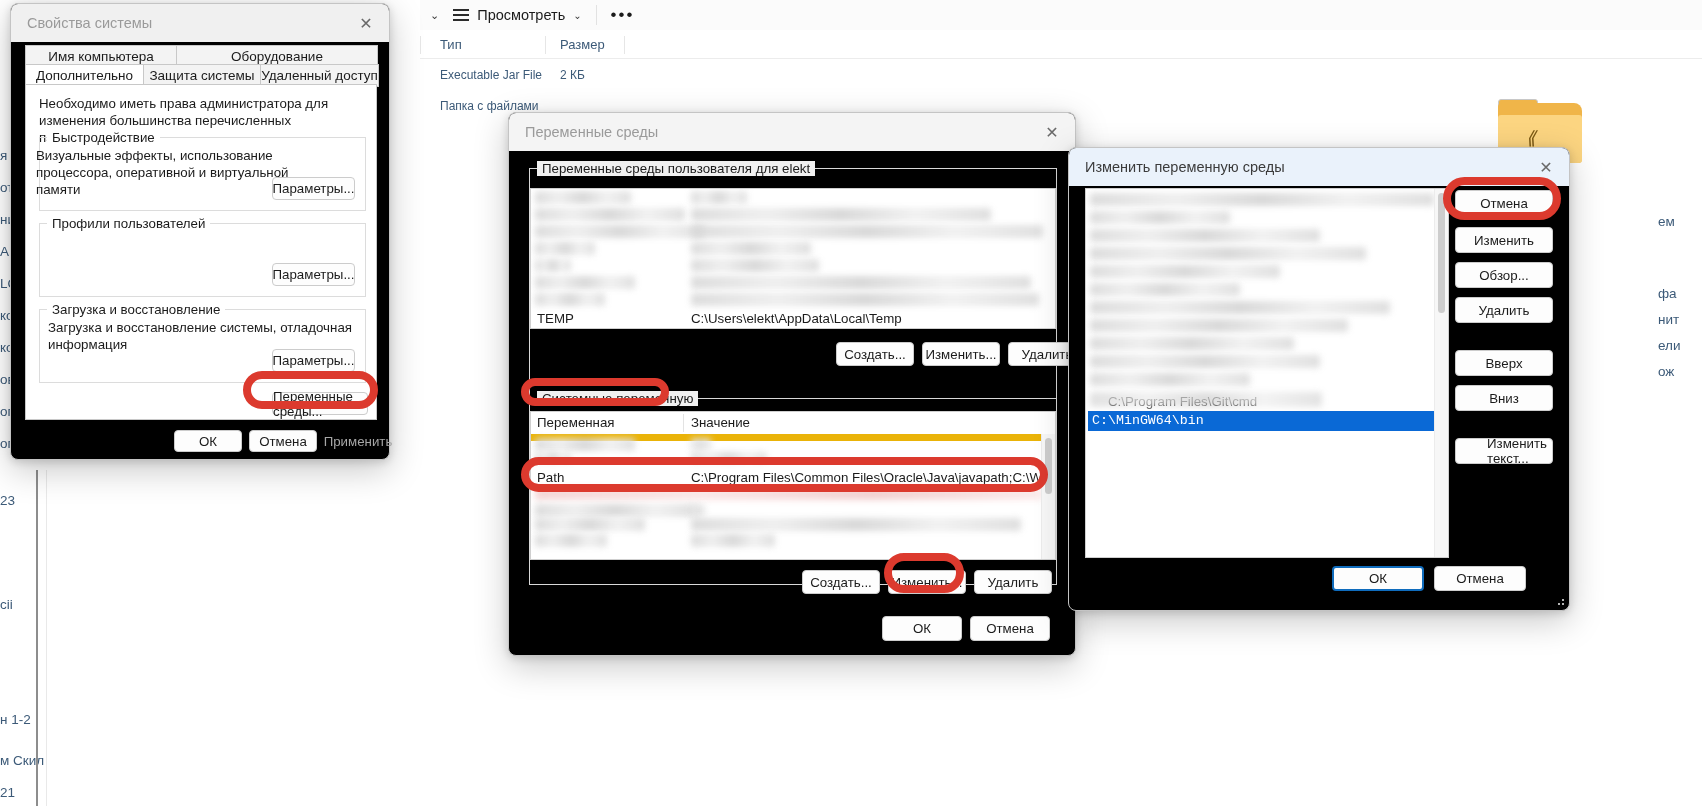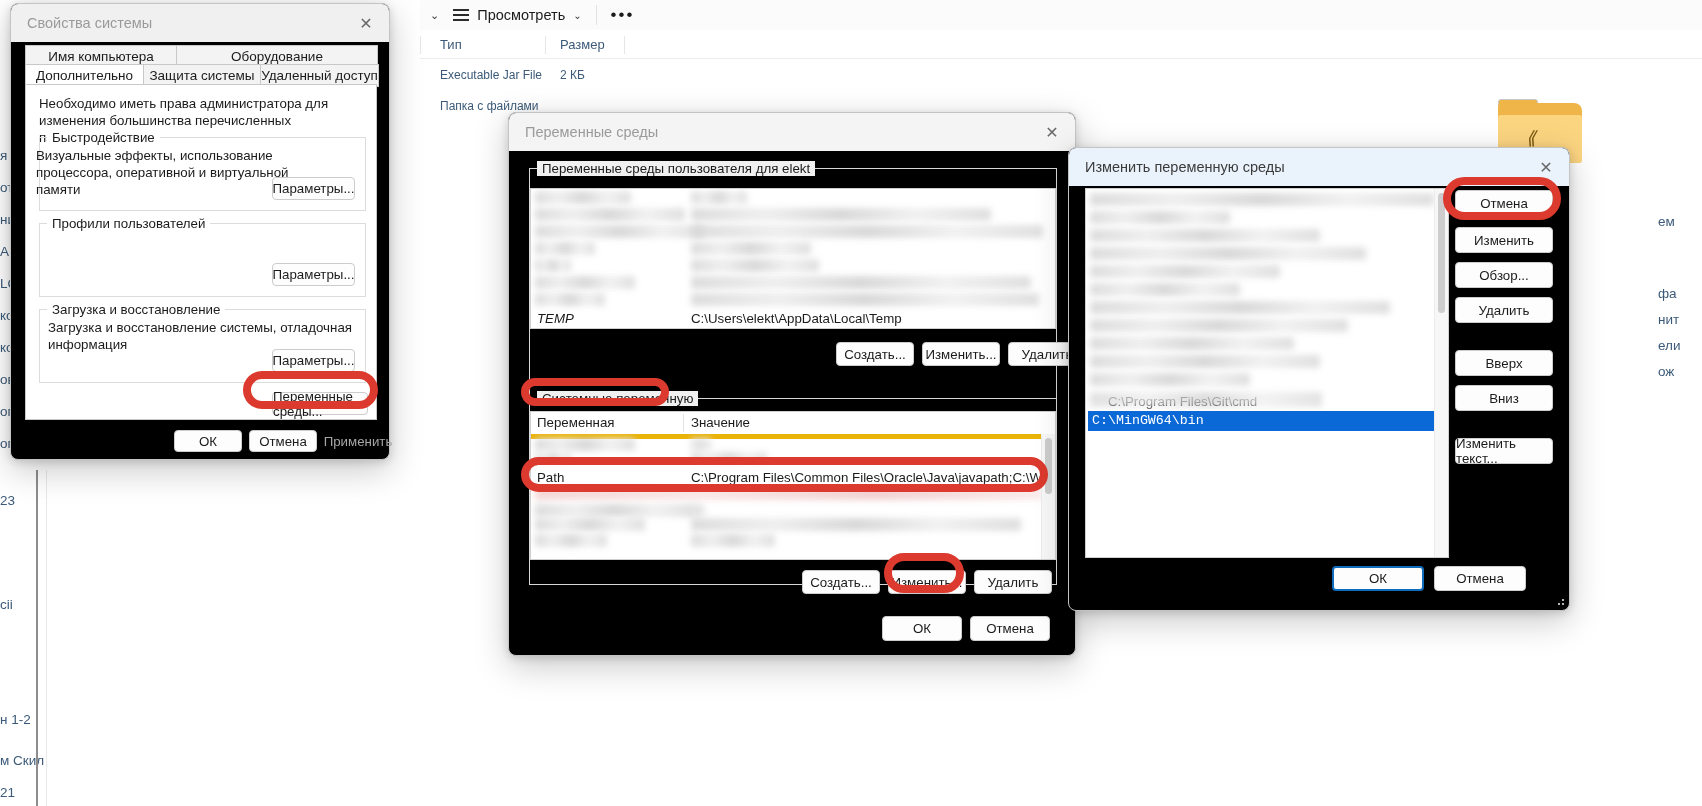--- a/index.html
+++ b/index.html
@@ -79,21 +79,21 @@
 
   .btn { position:absolute; background:#fdfdfd; border:1px solid #cccccc; border-radius:4px;
          font-size:13.3px; color:#1b1b1b; display:flex; align-items:center;
          justify-content:center; box-sizing:border-box; }
   .btn.disabled { color:#a6a6a6; border-color:#dcdcdc; background:#fbfbfb; }
   .btn.focus { border:2px solid #0f6cbd; }
 
   
   .listbox { position:absolute; background:#ffffff; border:1px solid #cfcfcf; overflow:hidden; }
   .lhdr { position:absolute; top:0; left:0; right:0; height:22px; background:#ffffff;
-          border-bottom:5px solid #eab308; }
+          border-bottom:7px solid #eab308; }
   .lhdr .c { position:absolute; top:3px; font-size:13.3px; color:#1b1b1b; }
   .lhdr .div { position:absolute; top:2px; width:1px; height:18px; background:#e3e3e3; }
   .lrow { position:absolute; left:0; right:0; height:21px; }
   .lrow .v { position:absolute; top:2px; font-size:13.3px; color:#1b1b1b; white-space:nowrap; }
   .blur { position:absolute; border-radius:2px;
           background:linear-gradient(90deg,#d7d7d7,#ececec,#d2d2d2,#efefef,#dadada);
           filter:blur(3px); opacity:.85; }
   .blur.pink { background:linear-gradient(90deg,#f3cfcf,#fae2e2,#f0c8c8,#fbe8e8); }
   .sel-row { position:absolute; background:#0a69d6; }
   .sel-row .v { color:#ffffff;font-family:Liberation Mono, monospace; }
@@ -263,21 +263,21 @@
       <div class="blur" style="left:160px;top:36px;width:352px; height:13px;"></div>
       <div class="blur" style="left:4px; top:53px; width:60px;  height:13px;"></div>
       <div class="blur" style="left:160px;top:53px;width:120px; height:13px;"></div>
       <div class="blur" style="left:4px; top:70px; width:36px;  height:13px;"></div>
       <div class="blur" style="left:160px;top:70px;width:128px; height:13px;"></div>
       <div class="blur" style="left:4px; top:87px; width:100px; height:13px;"></div>
       <div class="blur" style="left:160px;top:87px;width:340px; height:13px;"></div>
       <div class="blur" style="left:4px; top:104px;width:70px;  height:13px;"></div>
       <div class="blur" style="left:160px;top:104px;width:348px;height:13px;"></div>
       <div class="lrow" style="top:120px;">
-        <span class="v" style="left:6px;font-style:italic;">TEMP</span>
+        <span class="v" style="left:6px;">TEMP</span>
         <span class="v" style="left:160px;">C:\Users\elekt\AppData\Local\Temp</span>
       </div>
     </div>
 
     <div class="btn" style="left:327px; top:229px; width:78px; height:24px;">
       <span>Создать...</span>
     </div>
     <div class="btn" style="left:413px; top:229px; width:78px; height:24px;">
       <span>Изменить...</span>
     </div>
@@ -379,21 +379,21 @@
     </div>
     <div class="btn" style="left:386px; top:149px; width:98px; height:26px;">
       <span>Удалить</span>
     </div>
     <div class="btn" style="left:386px; top:202px; width:98px; height:26px;">
       <span>Вверх</span>
     </div>
     <div class="btn" style="left:386px; top:237px; width:98px; height:26px;">
       <span>Вниз</span>
     </div>
-    <div class="btn" style="left:386px; top:290px; width:98px; height:26px;">
+    <div class="btn" style="left:386px; top:290px; width:98px; height:26px;padding-left:31px;">
       <span>Изменить текст...</span>
     </div>
 
     <div class="btn focus" style="left:263px; top:418px; width:92px; height:25px;">
       <span>ОК</span>
     </div>
     <div class="btn" style="left:365px; top:418px; width:92px; height:25px;">
       <span>Отмена</span>
     </div>
 

